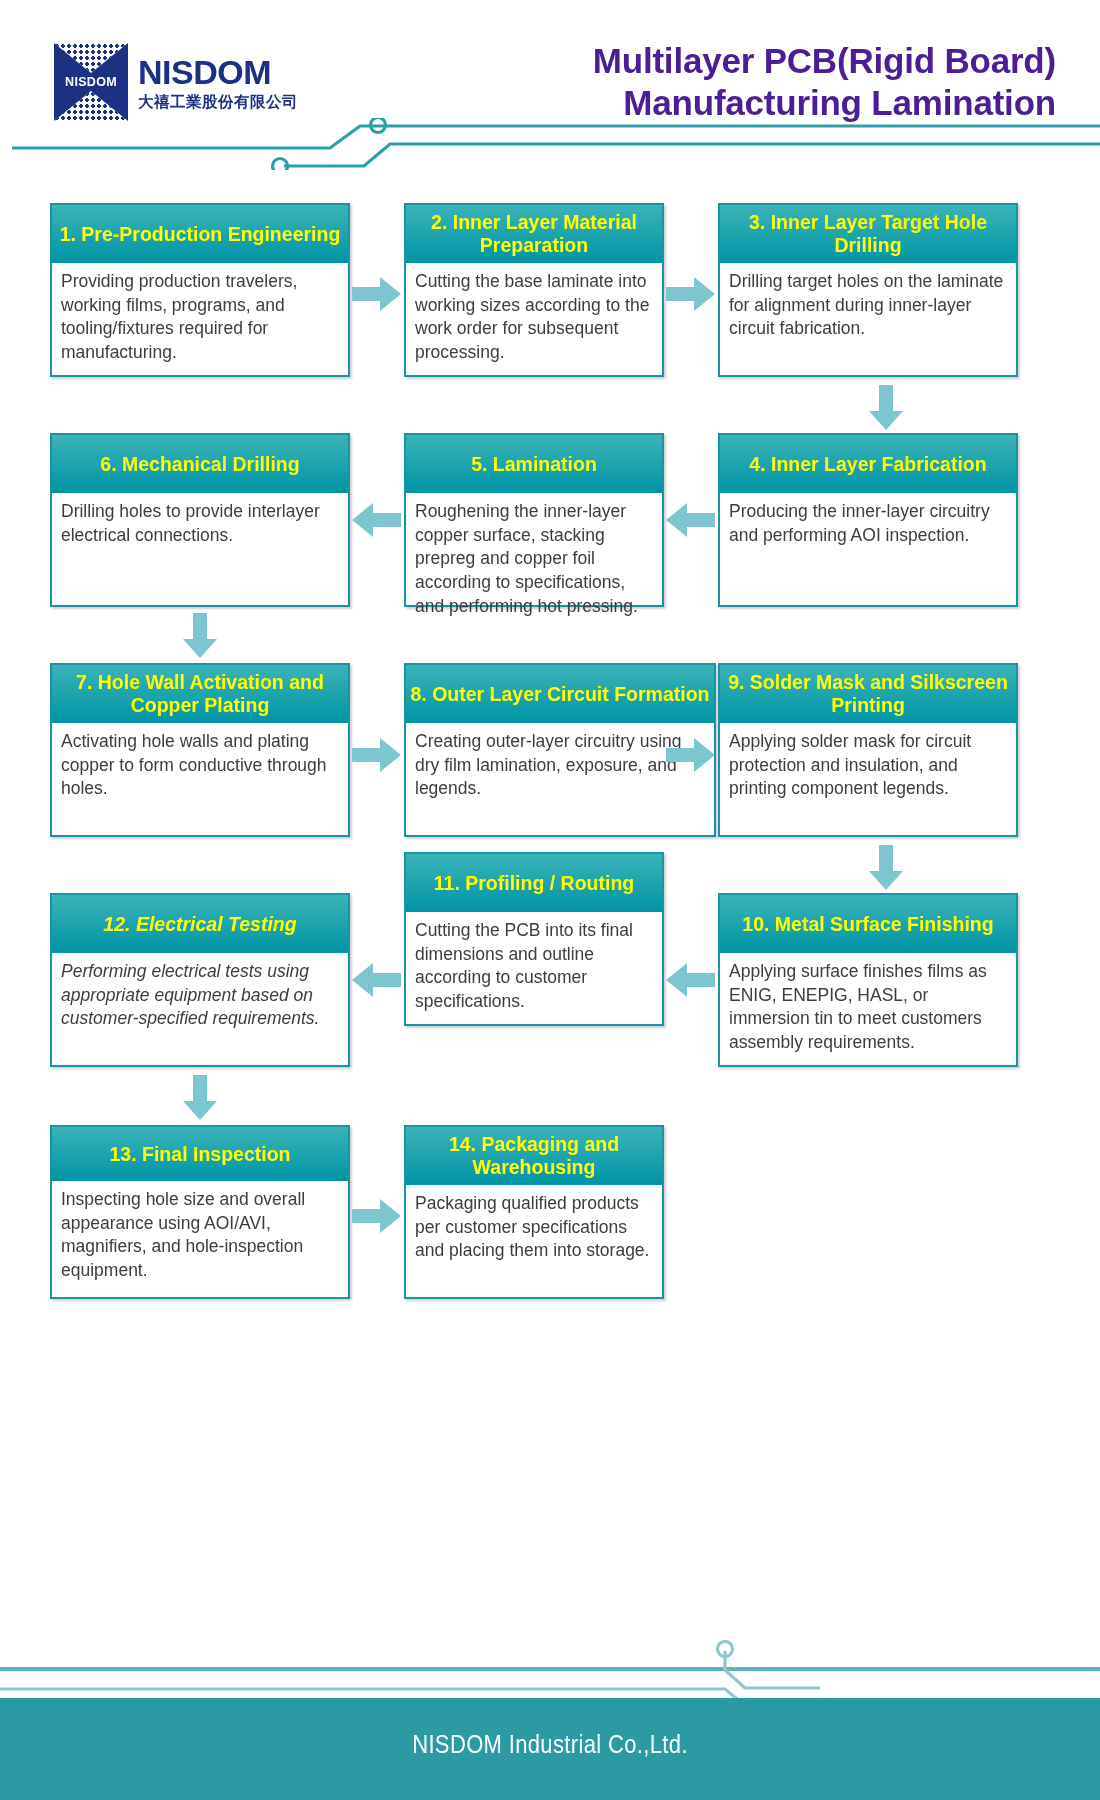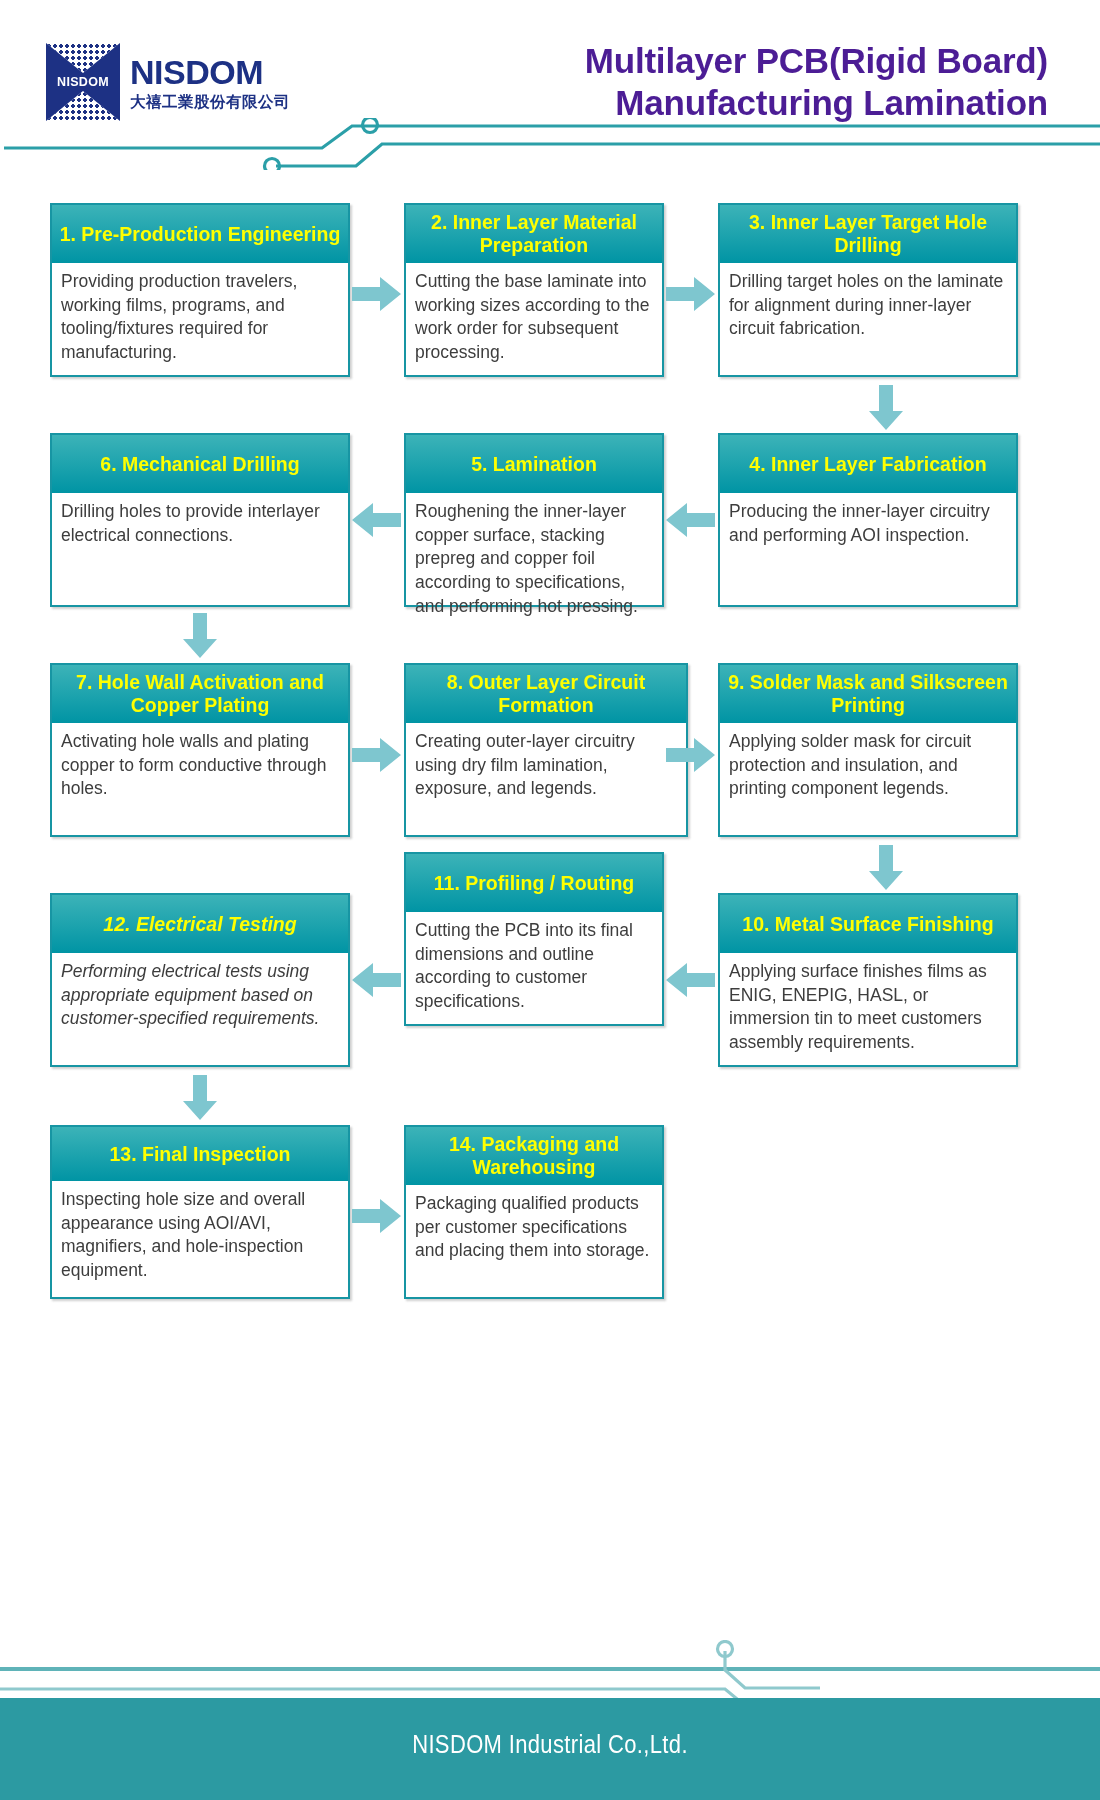--- a/index.html
+++ b/index.html
@@ -15,21 +15,21 @@
     position: relative;
     width: 1100px;
     height: 1800px;
     overflow: hidden;
     background: #ffffff;
   }
 
   
   #header {
     position: absolute;
-    left: 4px; top: 0;
+    left: 12px; top: 0;
     width: 1080px; height: 175px; padding-left: 24px;
   }
 
   #logo-block {
     position: absolute;
     left: 42px; top: 43px;
     display: flex;
     align-items: center;
     gap: 10px;
   }
@@ -264,21 +264,21 @@
       <div class="node-head">7. Hole Wall Activation and Copper Plating</div>
       <div class="node-body">Activating hole walls and plating copper to form conductive through holes.</div>
     </div>
 
     <div class="arrow" style="left:352px; top:737px;">
       <svg width="50" height="36" viewBox="0 0 50 36" aria-hidden="true">
         <path d="M0 11 L28 11 L28 1 L49 18 L28 35 L28 25 L0 25 Z" fill="#7ec6cf"></path>
       </svg>
     </div>
 
-    <div class="node two-line" style="left:404px; top:663px; width:284px; height:174px;">
+    <div class="node two-line" style="left:404px; top:663px; width:312px; height:174px;">
       <div class="node-head">8. Outer Layer Circuit Formation</div>
       <div class="node-body">Creating outer-layer circuitry using dry film lamination, exposure, and legends.</div>
     </div>
 
     <div class="arrow" style="left:666px; top:737px;">
       <svg width="50" height="36" viewBox="0 0 50 36" aria-hidden="true">
         <path d="M0 11 L28 11 L28 1 L49 18 L28 35 L28 25 L0 25 Z" fill="#7ec6cf"></path>
       </svg>
     </div>
 

